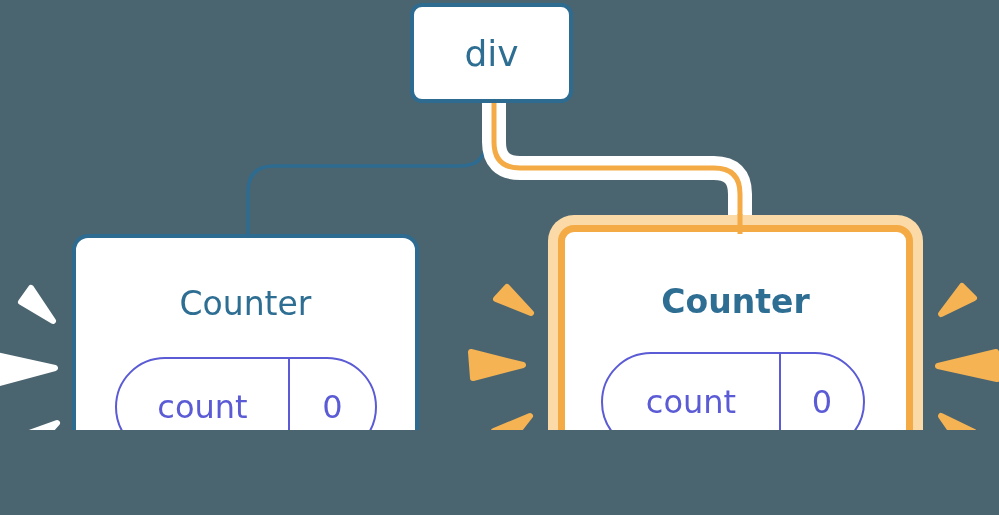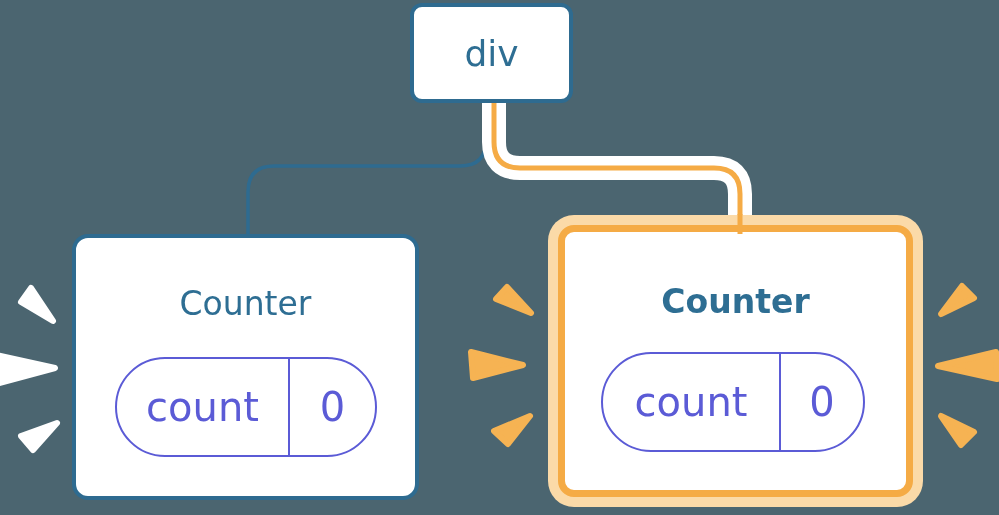--- a/index.html
+++ b/index.html
@@ -3,21 +3,21 @@
 <meta charset="utf-8">
 <style>
   html, body { margin: 0; padding: 0; }
   body {
     font-family: "DejaVu Sans", "Liberation Sans", sans-serif;
     background: var(--background, #4B6570);
   }
   .canvas {
     position: relative;
     width: 999px;
-    height: 515px;
+    height: 430px;
     overflow: hidden;
     background: var(--background, #4B6570);
   }
   svg.layer {
     position: absolute;
     left: 0; top: 0;
     width: 999px; height: 515px;
     pointer-events: none;
   }
   .connector-blue {
@@ -100,21 +100,21 @@
   .state-pill {
     position: absolute;
     box-sizing: border-box;
     height: 100px;
     border: 2.5px solid var(--state-purple, #5B5BD6);
     border-radius: 50px;
     background: var(--node-fill, #FFFFFF);
     display: flex;
     align-items: stretch;
     color: var(--state-purple, #5B5BD6);
-    font-size: 40px;
+    font-size: 32px;
     overflow: hidden;
   }
   .counter-plain .state-pill { left: 39px; top: 119px; width: 262px; }
   .counter-highlight-inner .state-pill { left: 36px; top: 120px; width: 264px; }
   .pill-key {
     flex: 0 0 auto;
     display: flex;
     align-items: center;
     justify-content: center;
     border-right: 2.5px solid var(--state-purple, #5B5BD6);

